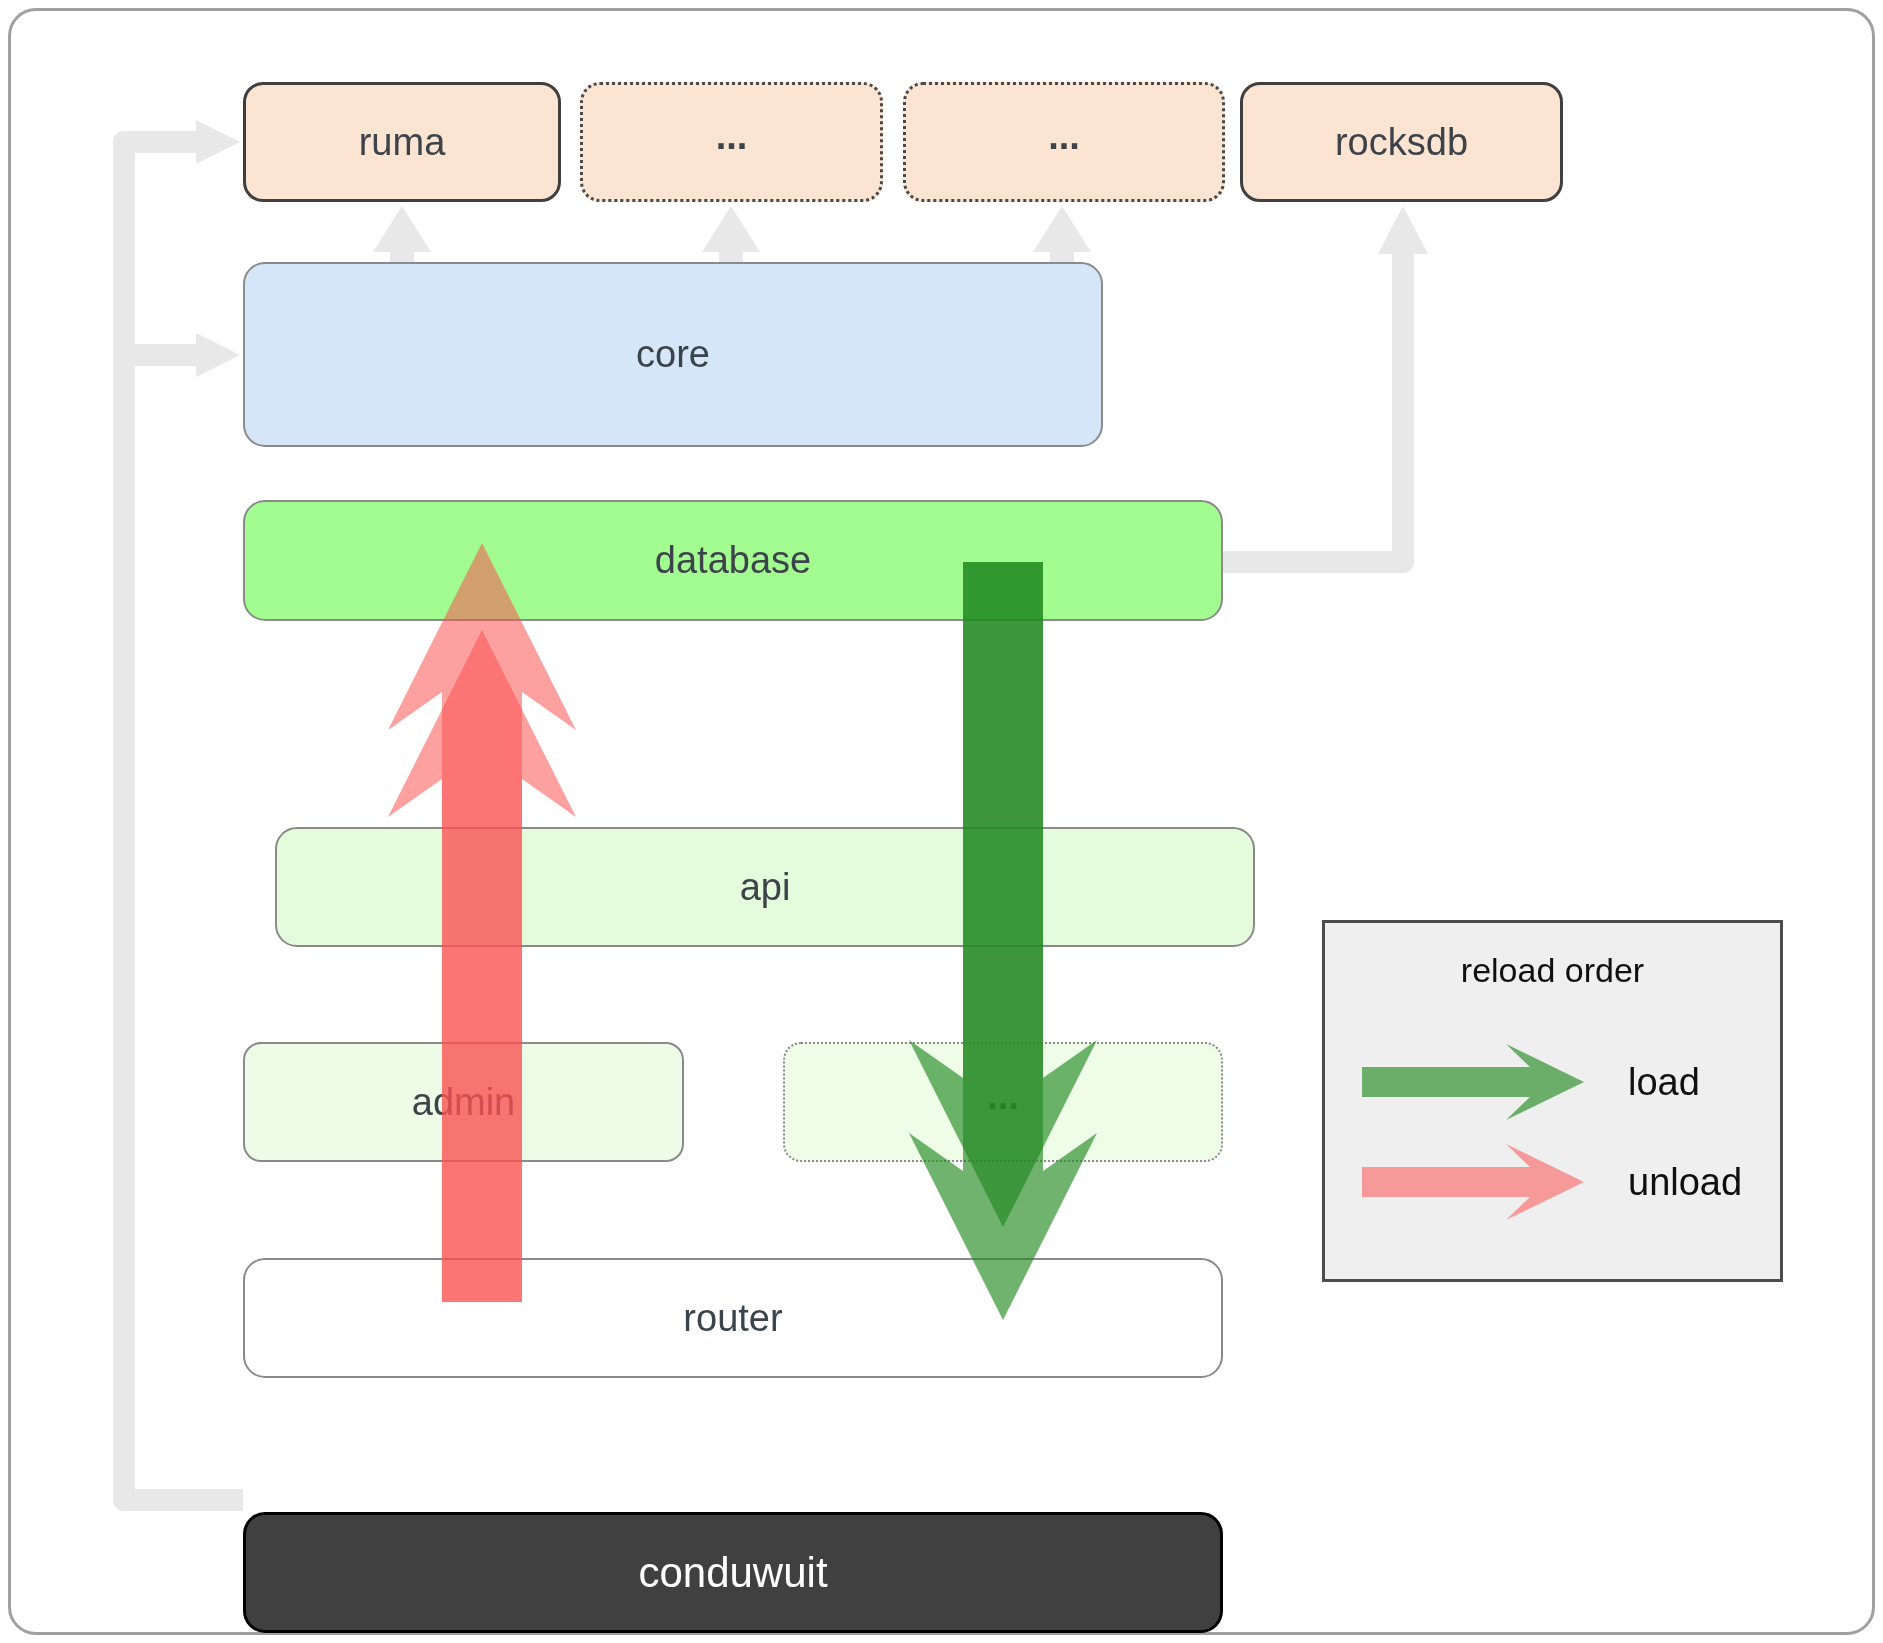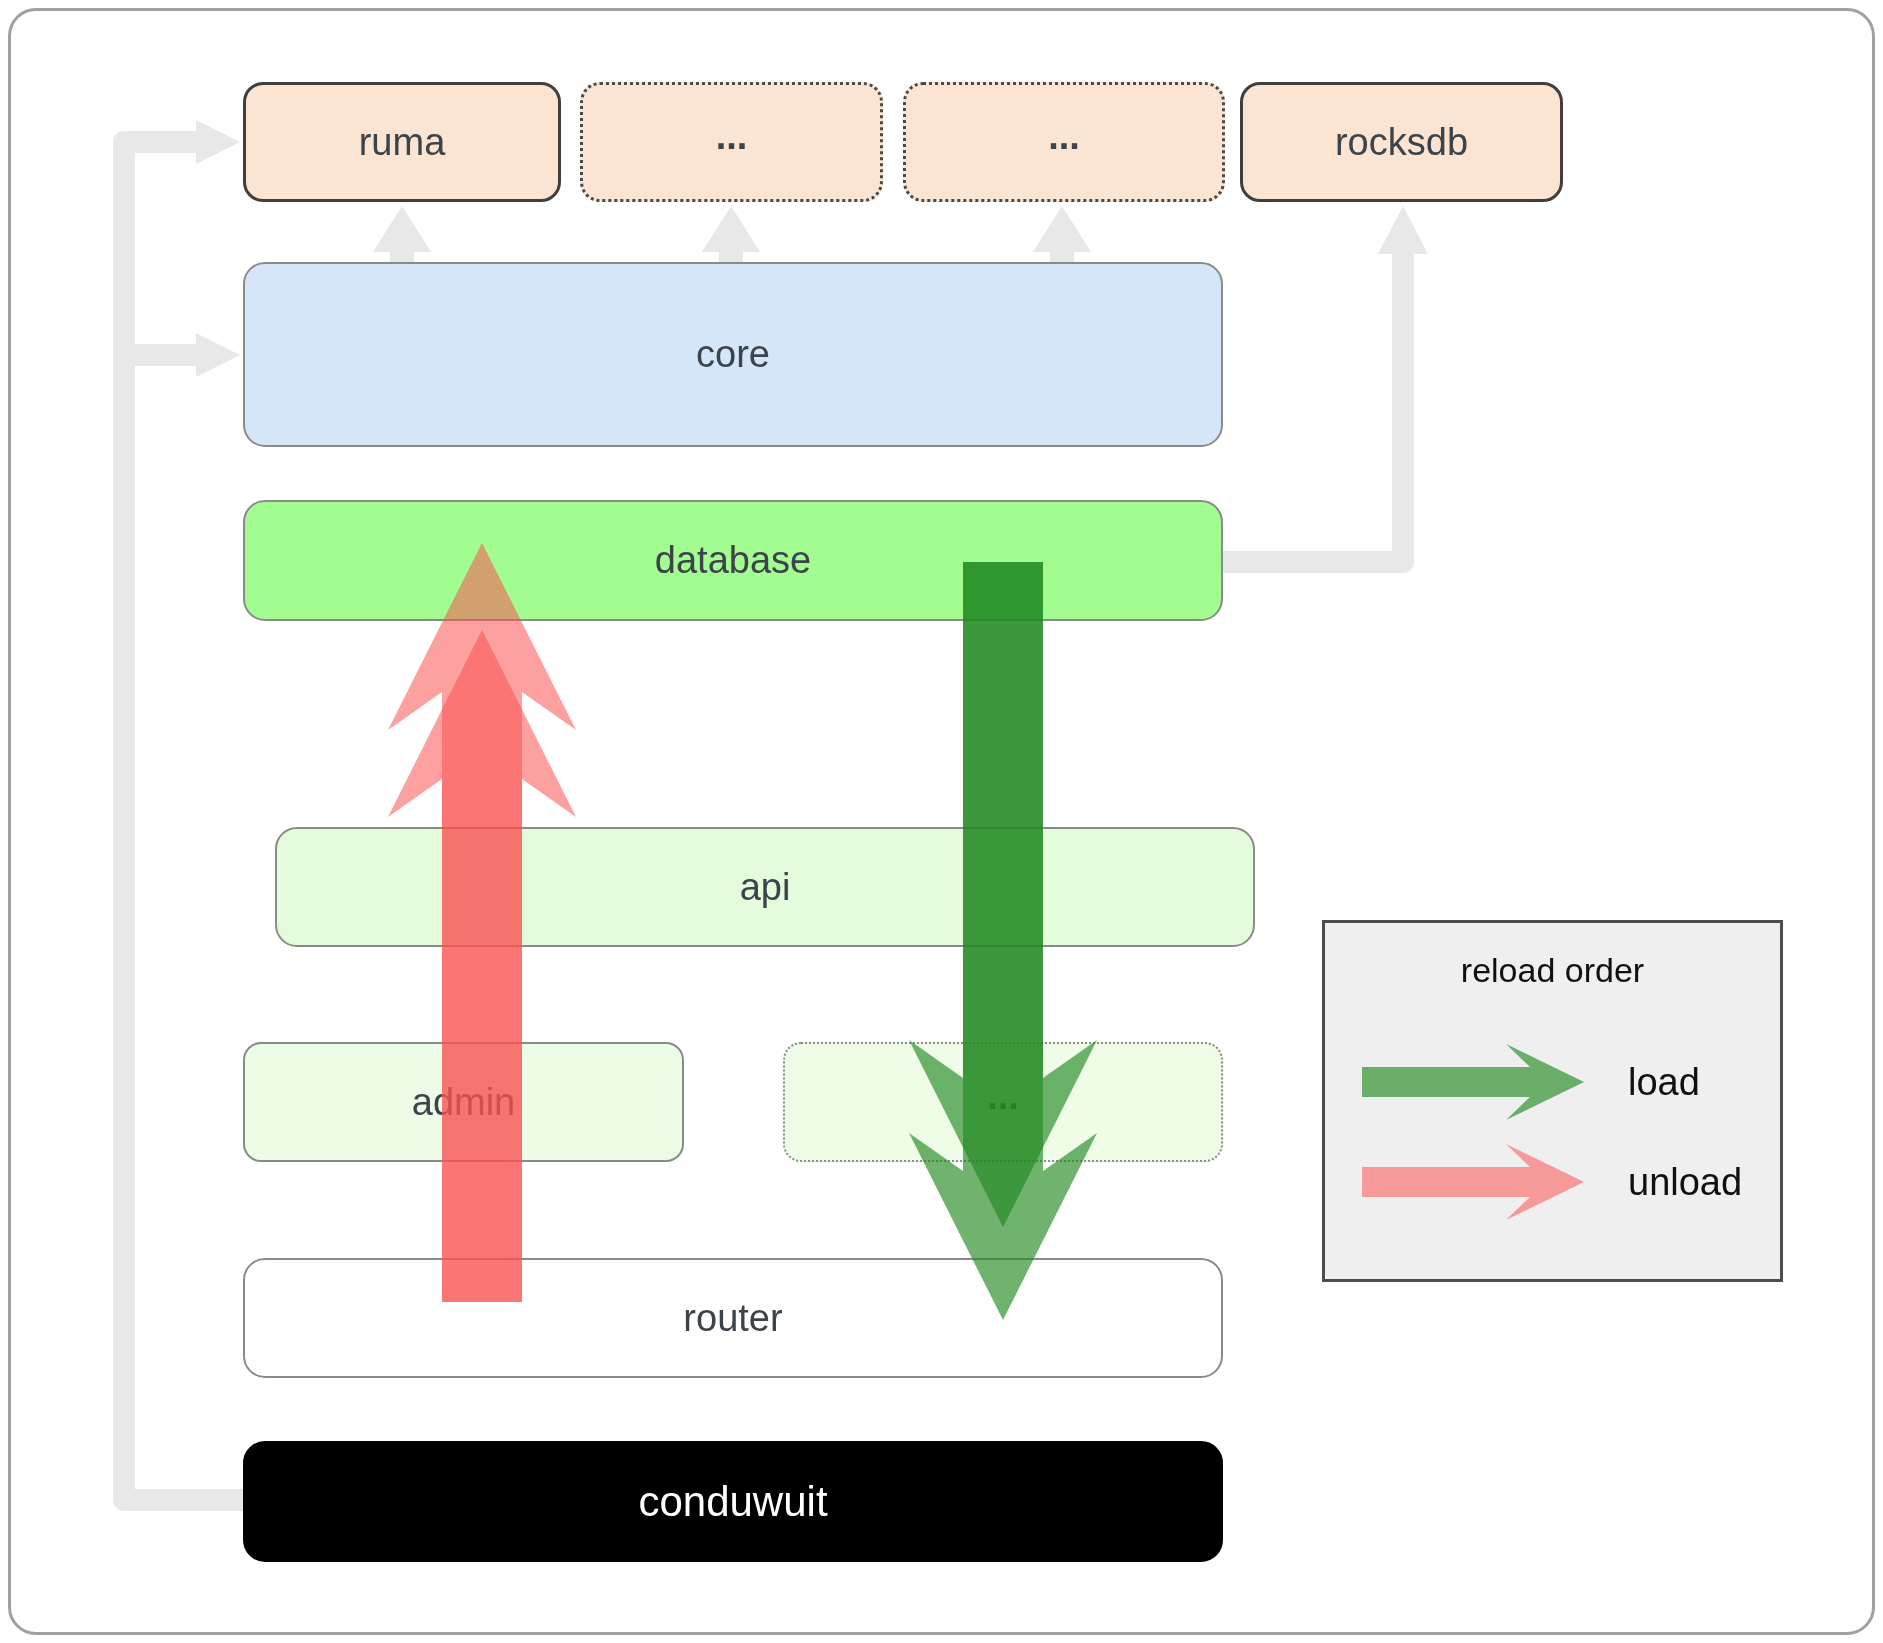--- a/index.html
+++ b/index.html
@@ -18,29 +18,29 @@
     position:absolute;display:flex;align-items:center;justify-content:center;
     font-size:38px;color:#3d434b;box-sizing:border-box;z-index:2;
   }
   .top-solid{background:#fce4d2;border:3px solid #3f3f3f;border-radius:20px;}
   .top-dotted{background:#fce4d2;border:3px dotted #4a4a4a;border-radius:20px;}
   .mid{border:2px solid #8a8a8a;border-radius:22px;}
   .n-ruma{left:243px;top:82px;width:318px;height:120px;}
   .n-e1{left:580px;top:82px;width:303px;height:120px;}
   .n-e2{left:903px;top:82px;width:322px;height:120px;}
   .n-rocksdb{left:1240px;top:82px;width:323px;height:120px;}
-  .n-core{left:243px;top:262px;width:980px;height:185px;background:#d4e6f8;}
+  .n-core{left:243px;top:262px;width:860px;height:185px;background:#d4e6f8;}
   .n-database{left:243px;top:500px;width:980px;height:121px;background:#a2fc90;justify-content:center;}
   .n-service{left:243px;top:681px;width:980px;height:120px;background:#d2fac5;}
   .n-api{left:243px;top:827px;width:980px;height:120px;background:#e4fcdb;margin-left:32px;}
   .n-admin{left:243px;top:1042px;width:441px;height:120px;background:#edfce6;border-radius:18px;}
   .n-e3{left:783px;top:1042px;width:440px;height:120px;background:#eefce8;
         border:2px dotted #8a8a8a;border-radius:18px;}
   .n-router{left:243px;top:1222px;width:980px;height:120px;background:#ffffff;margin-top:36px;}
-  .n-conduwuit{left:243px;top:1441px;width:980px;height:121px;background:#000000;
+  .n-conduwuit{left:243px;top:1512px;width:980px;height:121px;background:#404040;
         border:3px solid #000000;border-radius:22px;color:#ffffff;font-size:42px;}
   .ellipsis-label{font-weight:bold;transform:translateY(-6px);}
   .legend{
     position:absolute;left:1322px;top:920px;width:461px;height:362px;
     background:#efefef;border:3px solid #4d4d4d;box-sizing:border-box;z-index:2;
   }
   .legend-title{
     position:absolute;left:0;top:28px;width:100%;text-align:center;
     font-size:34px;color:#101010;
   }

